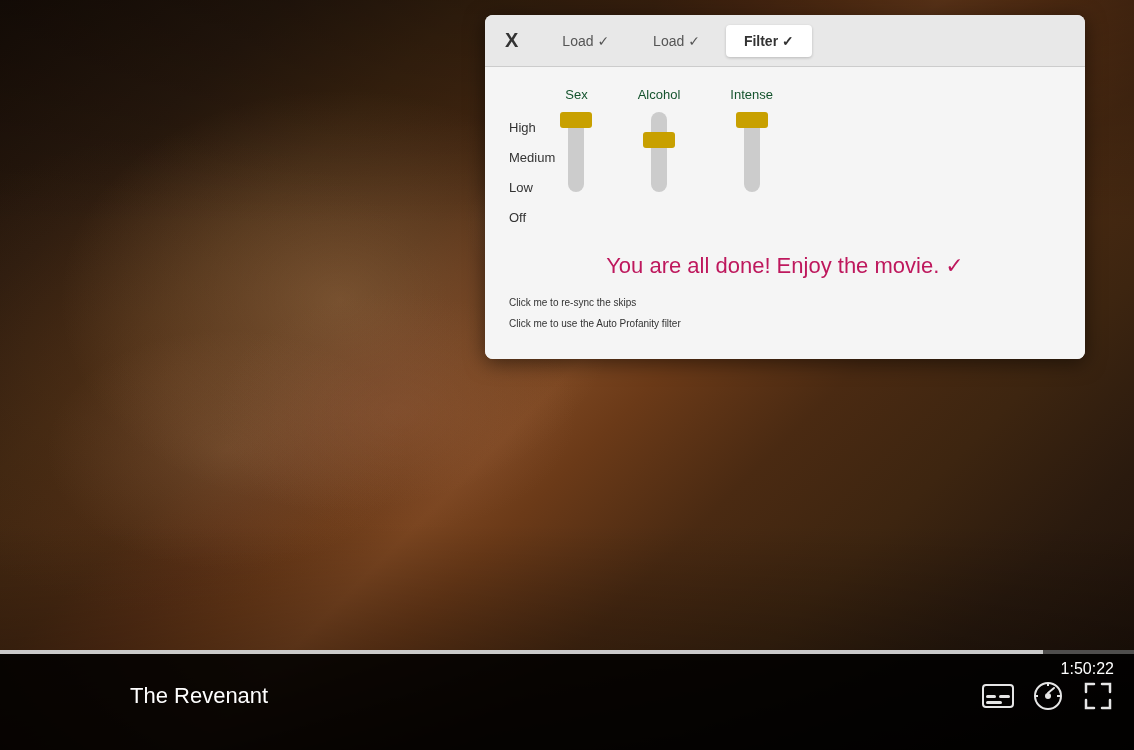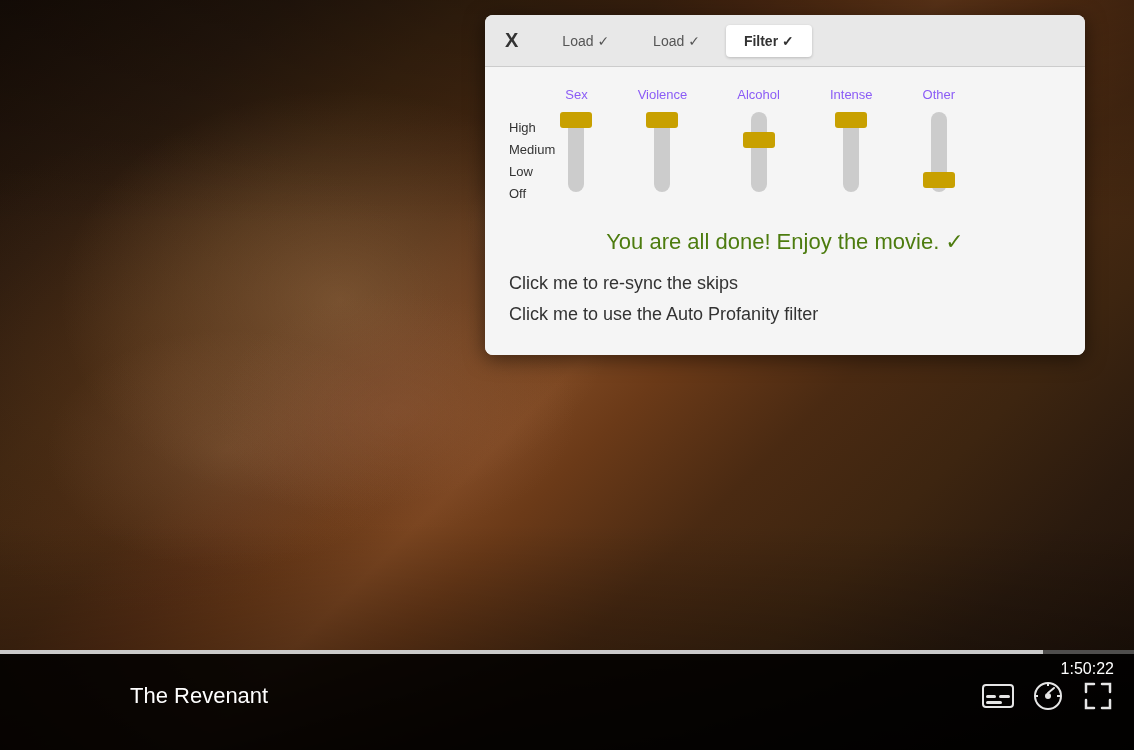--- a/index.html
+++ b/index.html
@@ -192,21 +192,21 @@
     #sliders-section {
       display: flex;
       align-items: flex-start;
       gap: 0;
       margin-bottom: 24px;
     }
 
     #y-labels {
       display: flex;
       flex-direction: column;
-      gap: 0;
+      gap: 8px;
       padding-top: 30px;
       margin-right: 10px;
     }
 
     .y-label {
       font-size: 13px;
       color: #333;
       line-height: 22px;
     }
 
@@ -219,21 +219,21 @@
 
     .slider-col {
       display: flex;
       flex-direction: column;
       align-items: center;
       gap: 4px;
     }
 
     .slider-label {
       font-size: 13px;
-      color: #8b5cf6;
+      color: #14532d;
       font-weight: 500;
       margin-bottom: 6px;
       text-align: center;
     }
 
     .slider-track {
       width: 16px;
       height: 80px;
       background: #ccc;
       border-radius: 8px;
@@ -254,30 +254,30 @@
       transform: translateX(-50%);
     }
 
     
     
     .pos-high { top: 0px; }
     .pos-medium { top: 20px; }
     .pos-off { top: 60px; }
 
     #done-message {
-      color: #4d7c0f;
+      color: #be185d;
       font-size: 22px;
       font-weight: 500;
       text-align: center;
       margin: 12px 0 18px;
     }
 
     .action-link {
       color: #333;
-      font-size: 18px;
+      font-size: 10px;
       cursor: pointer;
       margin-bottom: 10px;
       text-decoration: none;
       display: block;
     }
 
   </style>
 </head>
 <body>
 
@@ -305,48 +305,36 @@
 
       <div id="sliders-grid">
 
         <div class="slider-col">
           <div class="slider-label">Sex</div>
           <div class="slider-track">
             <div class="slider-thumb pos-high"></div>
           </div>
         </div>
 
-        <div class="slider-col">
-          <div class="slider-label">Violence</div>
-          <div class="slider-track">
-            <div class="slider-thumb pos-high"></div>
-          </div>
-        </div>
 
 
         <div class="slider-col">
           <div class="slider-label">Alcohol</div>
           <div class="slider-track">
             <div class="slider-thumb pos-medium"></div>
           </div>
         </div>
 
         <div class="slider-col">
           <div class="slider-label">Intense</div>
           <div class="slider-track">
             <div class="slider-thumb pos-high"></div>
           </div>
         </div>
 
-        <div class="slider-col">
-          <div class="slider-label">Other</div>
-          <div class="slider-track">
-            <div class="slider-thumb pos-off"></div>
-          </div>
-        </div>
 
       </div>
     </div>
 
     <div id="done-message">You are all done! Enjoy the movie. ✓</div>
 
     <a class="action-link">Click me to re-sync the skips</a>
     <a class="action-link">Click me to use the Auto Profanity filter</a>
 
   </div>

